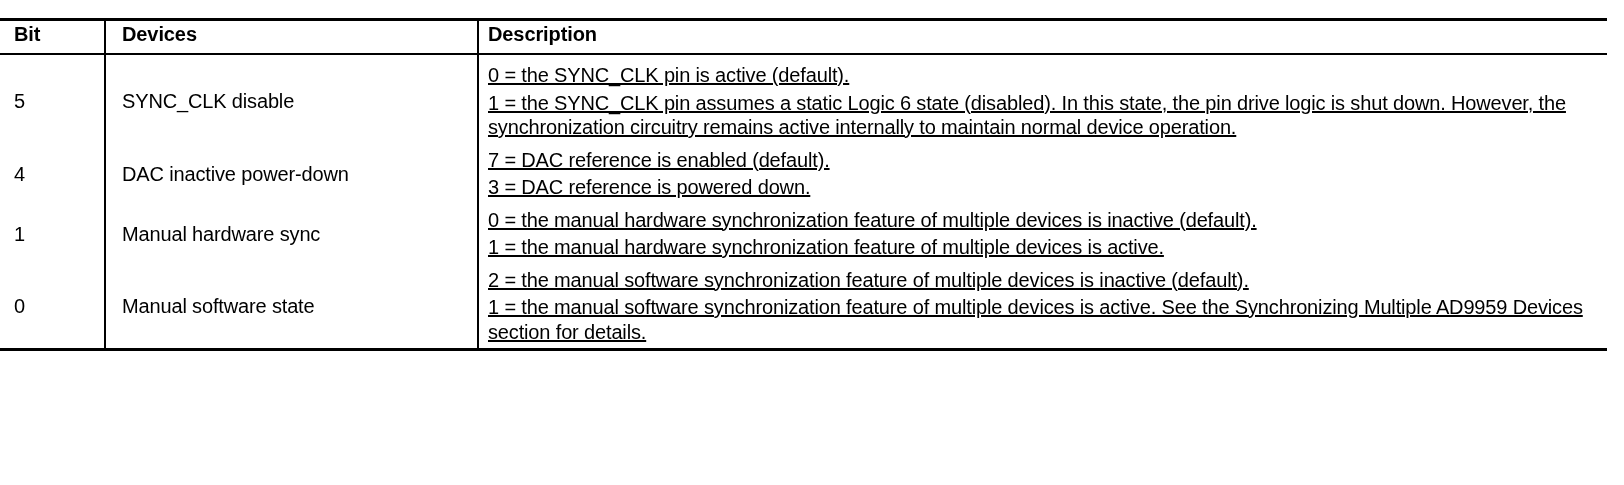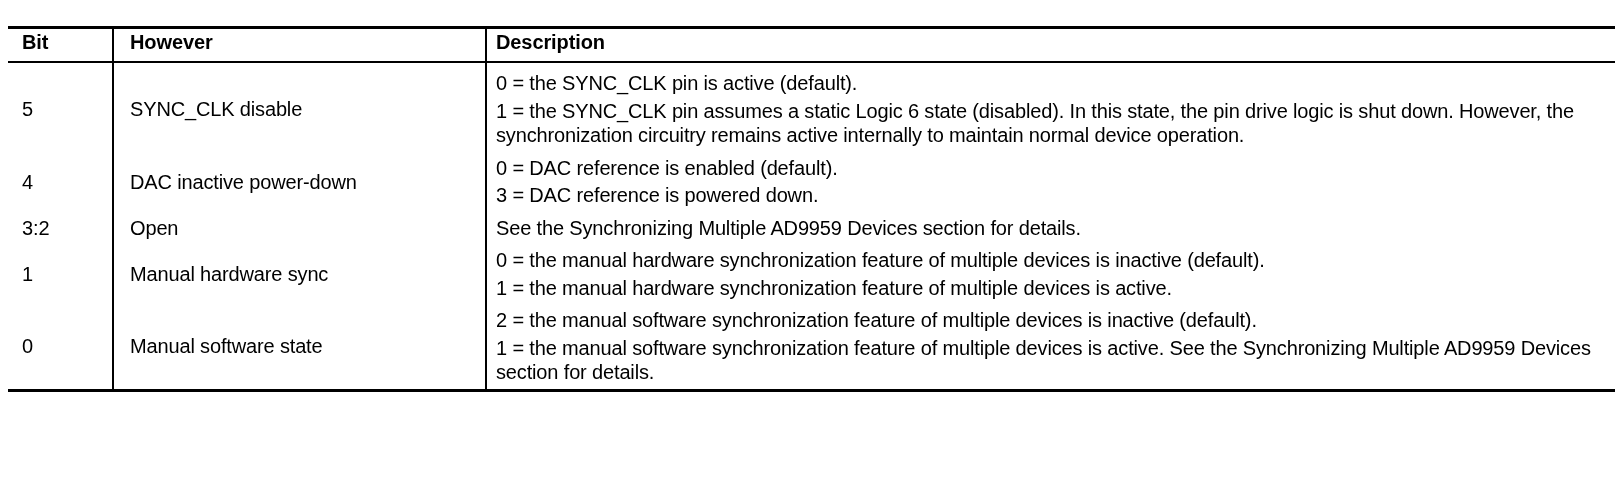--- a/index.html
+++ b/index.html
@@ -11,21 +11,21 @@
     width: 1624px;
     height: 485px;
     font-family: "Liberation Sans", sans-serif;
     color: #000000;
     overflow: hidden;
   }
 
   .table-wrap {
     position: relative;
     width: 1607px;
-    margin: 8px;
+    margin: 0;
     padding-top: 18px;
   }
 
   table.reg-table {
     width: 1607px;
     border-collapse: collapse;
     table-layout: fixed;
     border-top: 3px solid #000;
     border-bottom: 3px solid #000;
   }
@@ -66,20 +66,21 @@
   td.col-desc { padding-right: 10px; }
 
   
   td.col-bit, td.col-mnem {
     vertical-align: middle;
   }
 
   .desc-block {
     padding-top: 4px;
     padding-bottom: 4px;
+    text-decoration: underline;
   }
   .desc-para {
     line-height: 24.5px;
     margin: 0;
     padding: 0;
   }
   .desc-para + .desc-para {
     margin-top: 3px;
   }
 
@@ -97,21 +98,21 @@
 <div class="table-wrap">
   <table class="reg-table">
     <colgroup>
       <col class="c-bit">
       <col class="c-mnem">
       <col class="c-desc">
     </colgroup>
     <thead>
       <tr>
         <th class="col-bit">Bit</th>
-        <th class="col-mnem">However</th>
+        <th class="col-mnem">Devices</th>
         <th class="col-desc">Description</th>
       </tr>
     </thead>
     <tbody>
 
       <tr>
         <td class="col-bit">
           <span class="cell-text">5</span>
         </td>
         <td class="col-mnem">
@@ -127,39 +128,26 @@
 
       <tr>
         <td class="col-bit">
           <span class="cell-text">4</span>
         </td>
         <td class="col-mnem">
           <span class="cell-text">DAC inactive power-down</span>
         </td>
         <td class="col-desc">
           <div class="desc-block">
-            <p class="desc-para">0 = DAC reference is enabled (default).</p>
+            <p class="desc-para">7 = DAC reference is enabled (default).</p>
             <p class="desc-para">3 = DAC reference is powered down.</p>
           </div>
         </td>
       </tr>
 
-      <tr>
-        <td class="col-bit">
-          <span class="cell-text">3:2</span>
-        </td>
-        <td class="col-mnem">
-          <span class="cell-text">Open</span>
-        </td>
-        <td class="col-desc">
-          <div class="desc-block">
-            <p class="desc-para">See the Synchronizing Multiple AD9959 Devices section for details.</p>
-          </div>
-        </td>
-      </tr>
 
       <tr>
         <td class="col-bit">
           <span class="cell-text">1</span>
         </td>
         <td class="col-mnem">
           <span class="cell-text">Manual hardware sync</span>
         </td>
         <td class="col-desc">
           <div class="desc-block">

